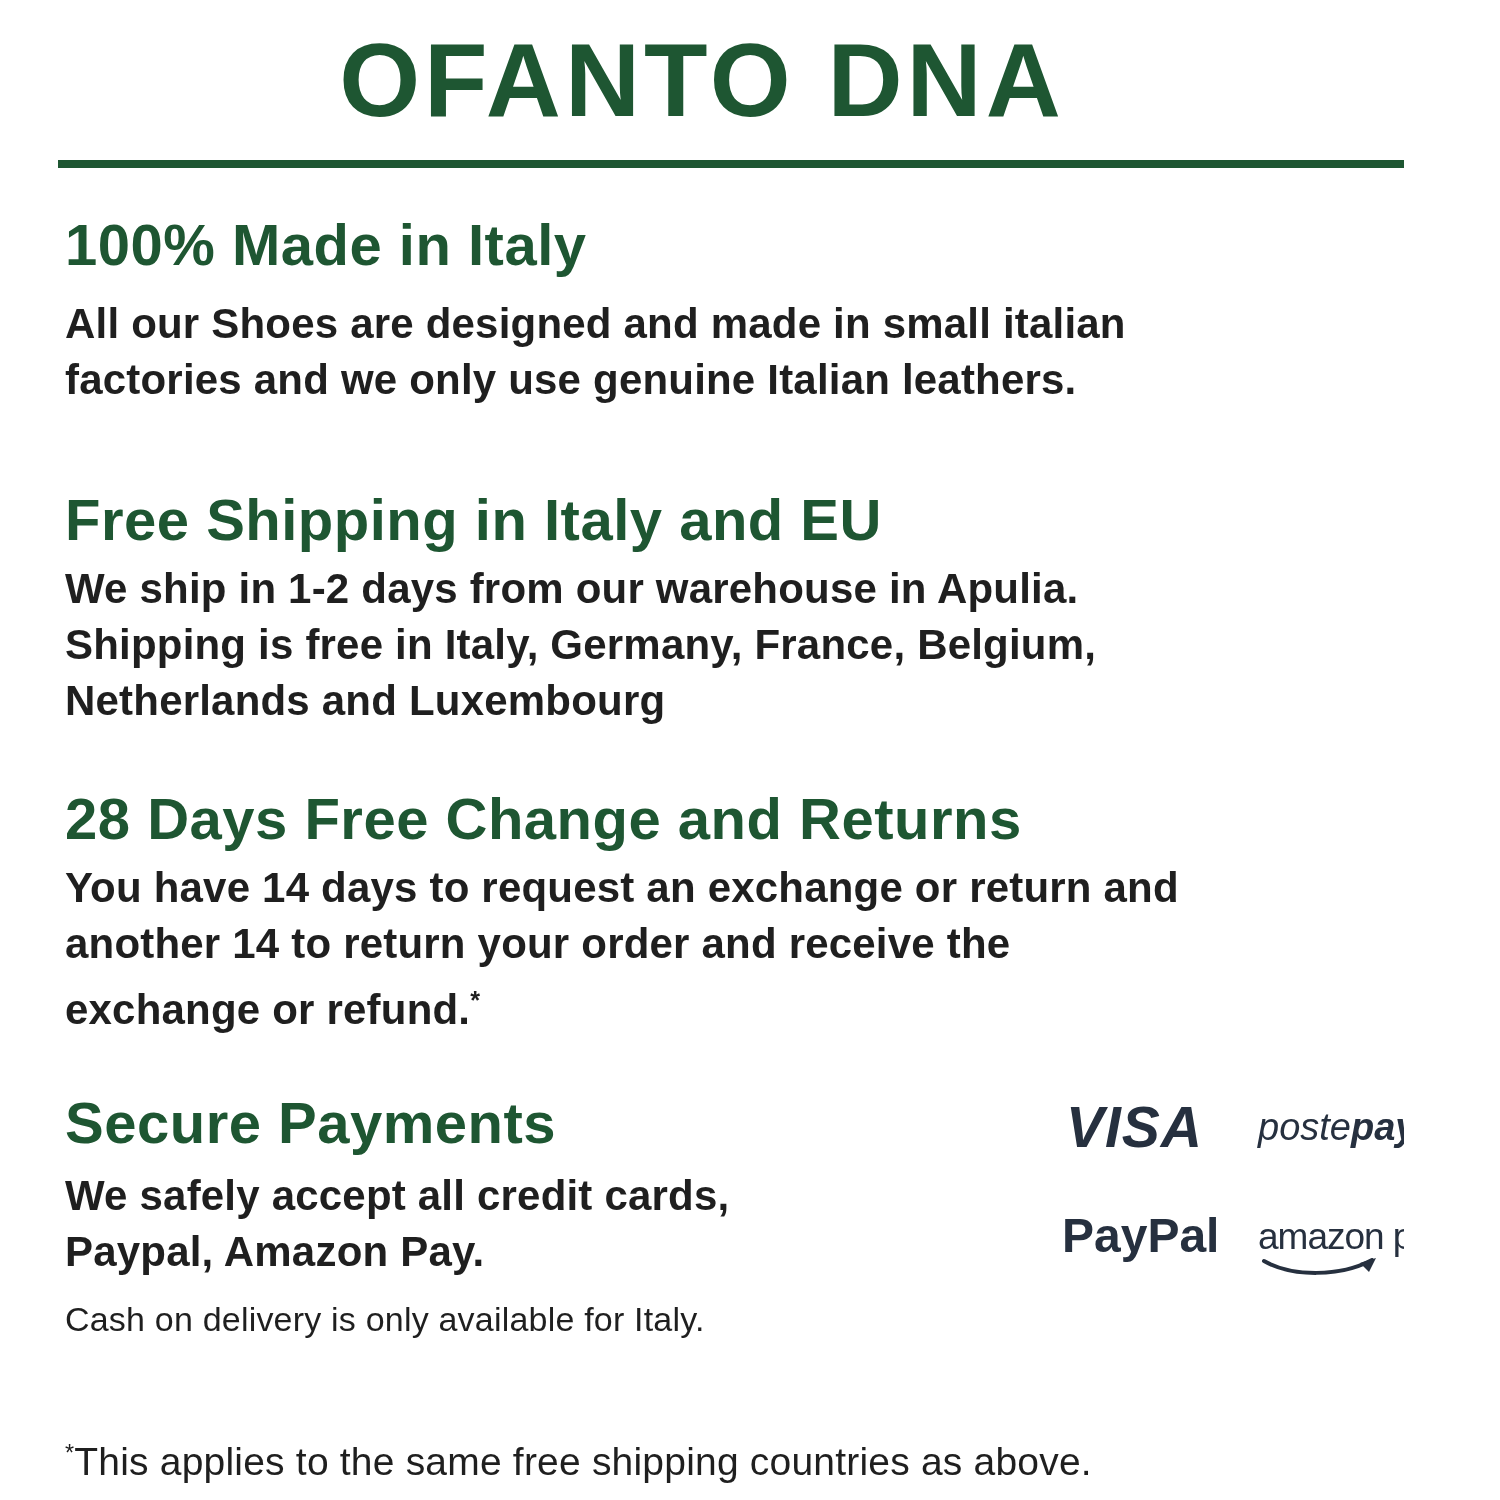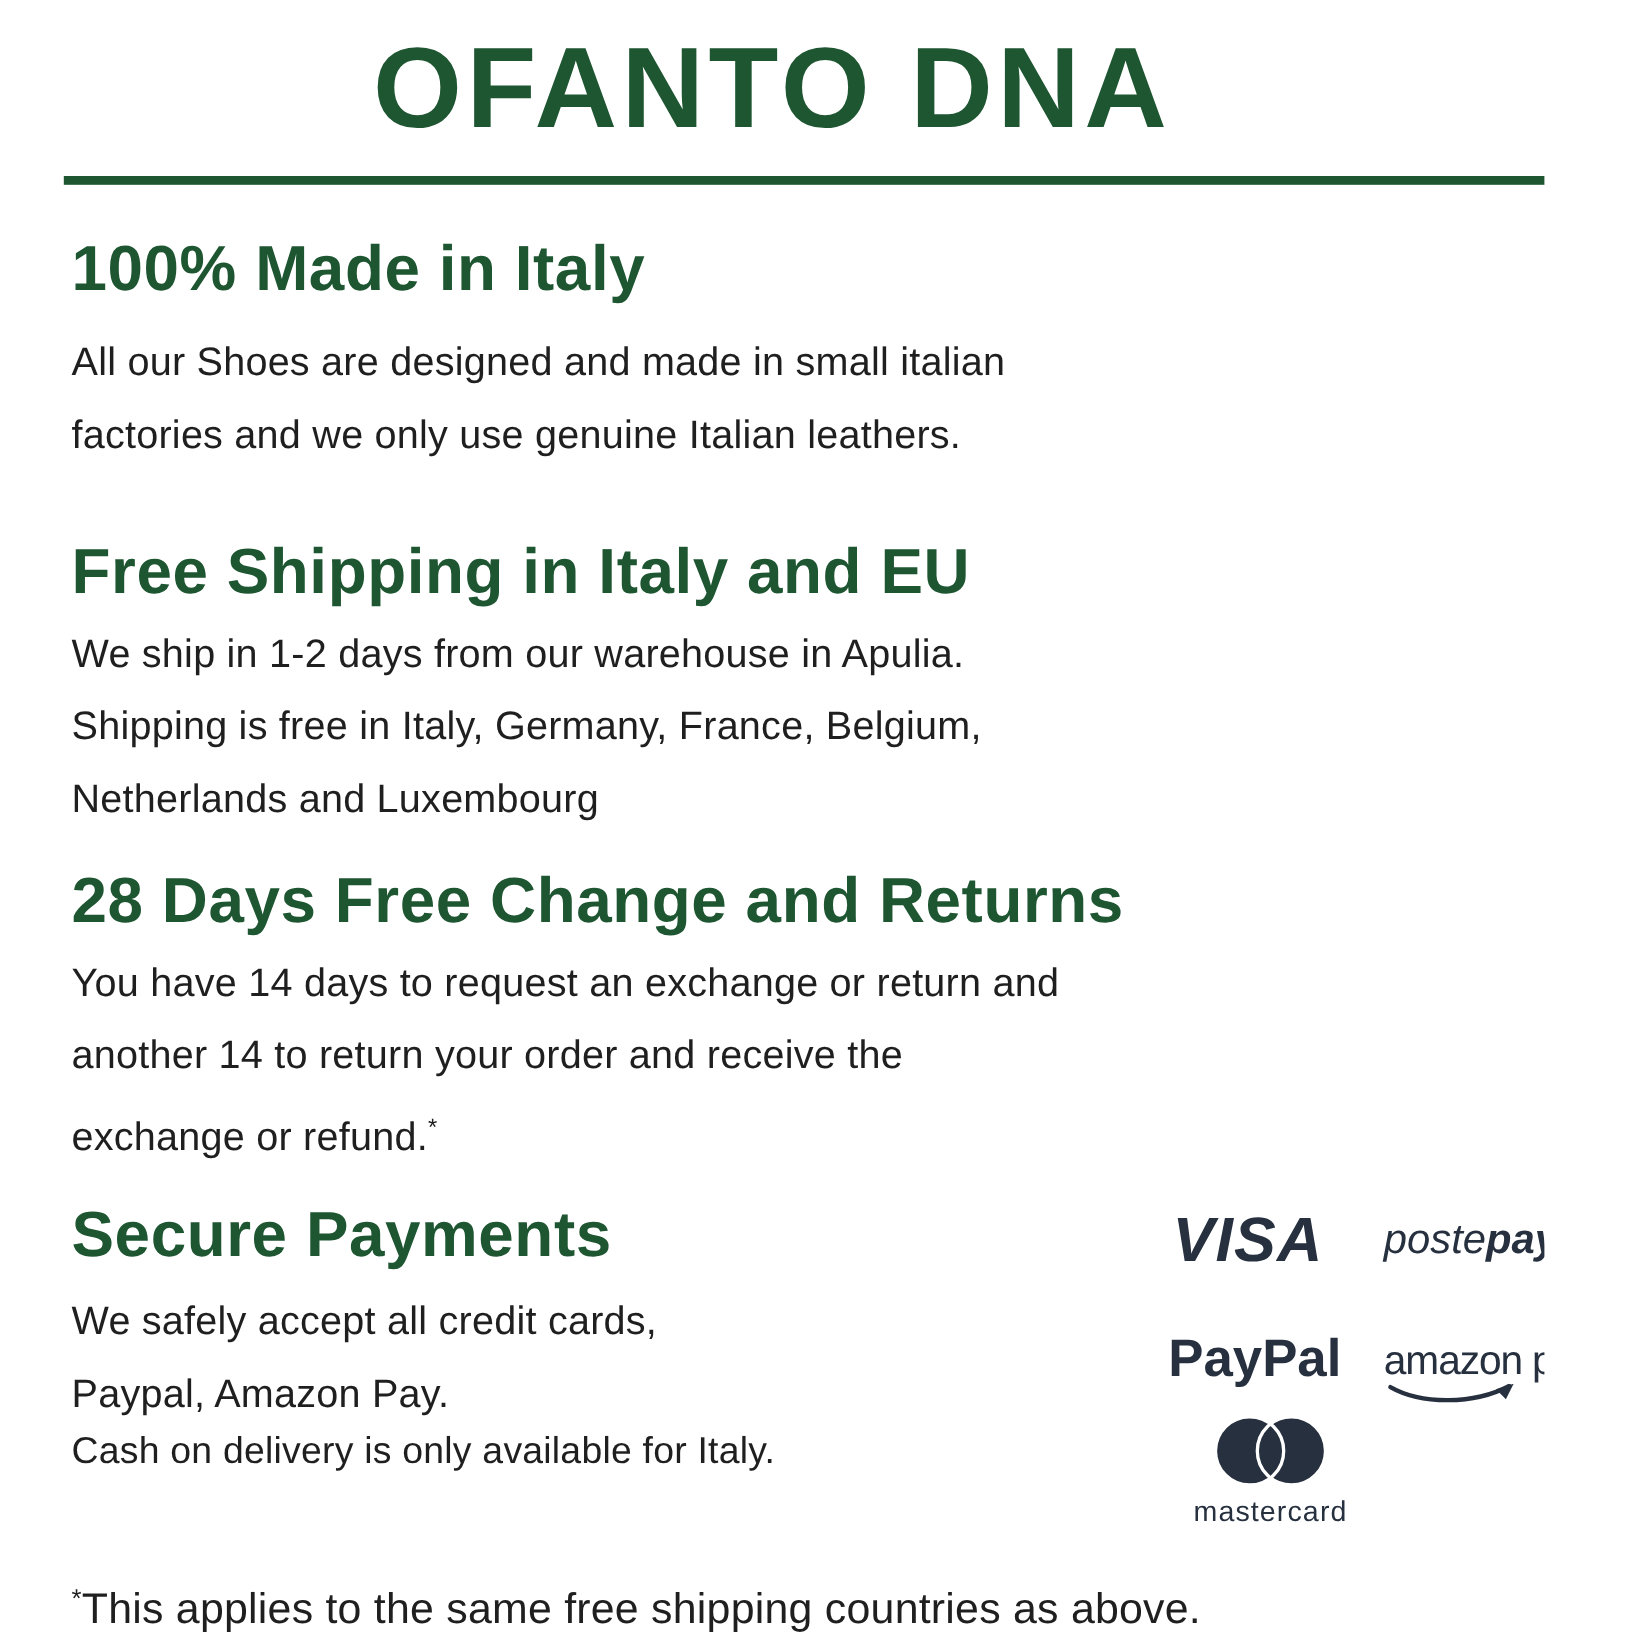--- a/index.html
+++ b/index.html
@@ -52,23 +52,23 @@
   }
   .sec1-h { top: 212px; }
   .sec2-h { top: 487px; }
   .sec3-h { top: 786px; }
   .sec4-h { top: 1090px; }
   .body-text {
     position: absolute;
     left: 65px;
     width: 1390px;
     margin: 0;
-    font-size: 36px;
-    line-height: 66px;
-    font-weight: 400;
+    font-size: 42px;
+    line-height: 56px;
+    font-weight: 700;
     color: var(--text);
     white-space: pre-line;
     letter-spacing: 0.2px;
   }
   .p1 { top: 296px; }
   .p2 { top: 561px; }
   .p3 { top: 860px; }
   .p4 { top: 1168px; width: 900px; }
   .sup {
     vertical-align: super;
@@ -214,24 +214,15 @@
   <span class="paypal-logo">PayPal</span>
 
   <span class="amazonpay-logo">
     <span class="az-bold">amazon</span><span class="az-reg">pay</span>
     <svg class="amazon-smile" width="120" height="20" viewBox="0 0 120 20">
       <path d="M4 3 C 32 19, 80 19, 112 2" fill="none" stroke="#26303f" stroke-width="4" stroke-linecap="round"></path>
       <path d="M116 0 L100 5 L109 14 Z" fill="#26303f"></path>
     </svg>
   </span>
 
-  <span class="mastercard-logo">
-    <svg width="104" height="66" viewBox="0 0 104 66">
-      <circle cx="33" cy="33" r="31" fill="#26303f"></circle>
-      <circle cx="71" cy="33" r="31" fill="#26303f"></circle>
-      <circle cx="33" cy="33" r="31" fill="none" stroke="#ffffff" stroke-width="3"></circle>
-      <circle cx="71" cy="33" r="31" fill="none" stroke="#ffffff" stroke-width="3"></circle>
-    </svg>
-    <span class="mc-label">mastercard</span>
-  </span>
 
 
 </div>
 
 </body></html>

